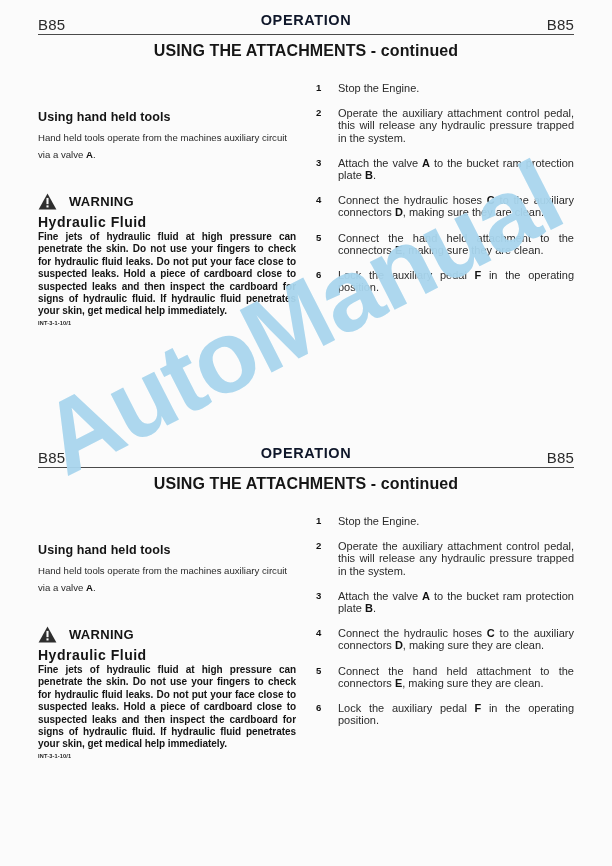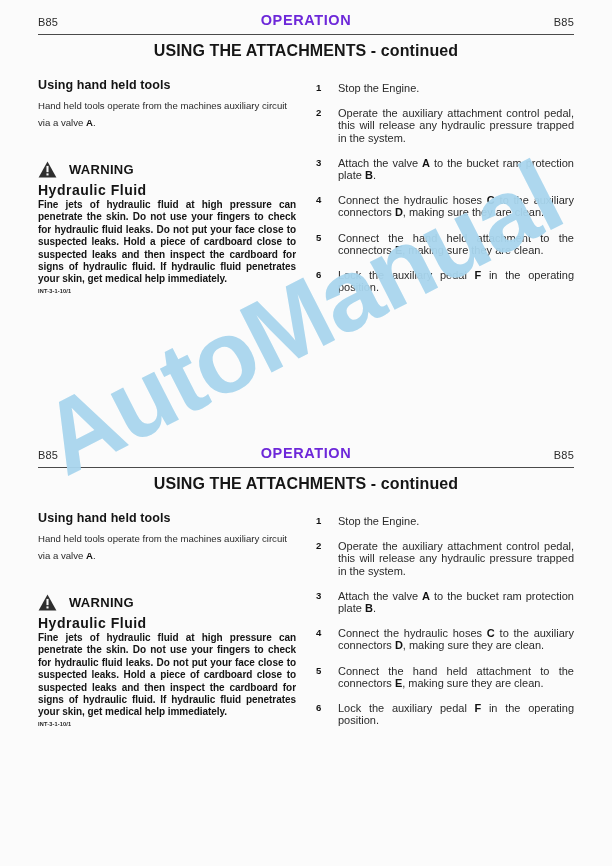--- a/index.html
+++ b/index.html
@@ -62,38 +62,38 @@
   .page-2 { top: 433px; }
 
   .page-head {
     position: relative;
     height: 34px;
     margin: 0 38px;
   }
   .folio {
     position: absolute;
     top: 16px;
-    font-size: 11px;
+    font-size: 15px;
     font-weight: 400;
     color: #2b2b2b;
     letter-spacing: 0.2px;
   }
   .folio-left  { left: 0; }
   .folio-right { right: 0; }
 
   .head-title {
     position: absolute;
     left: 0;
     right: 0;
     top: 12px;
     text-align: center;
     font-size: 14.5px;
     font-weight: 700;
     letter-spacing: 0.6px;
-    color: #6d28d9;
+    color: #0f172a;
   }
 
   .rule {
     margin: 0 38px;
     height: 0;
     border-top: 1.6px solid #4a4a4a;
   }
 
   .subhead {
     margin: 7px 38px 0 38px;
@@ -103,21 +103,21 @@
     letter-spacing: 0.1px;
     color: #161616;
   }
 
   .columns {
     position: relative;
     margin: 18px 38px 0 38px;
     display: flex;
     gap: 20px;
   }
-  .col-left  { width: 258px; }
+  .col-left  { width: 258px; margin-top: 32px; }
   .col-right { width: 258px; padding-top: 4px; }
 
   .section-title {
     font-size: 12.5px;
     font-weight: 700;
     color: #141414;
     margin: 0 0 5px 0;
     letter-spacing: 0.1px;
   }
 

